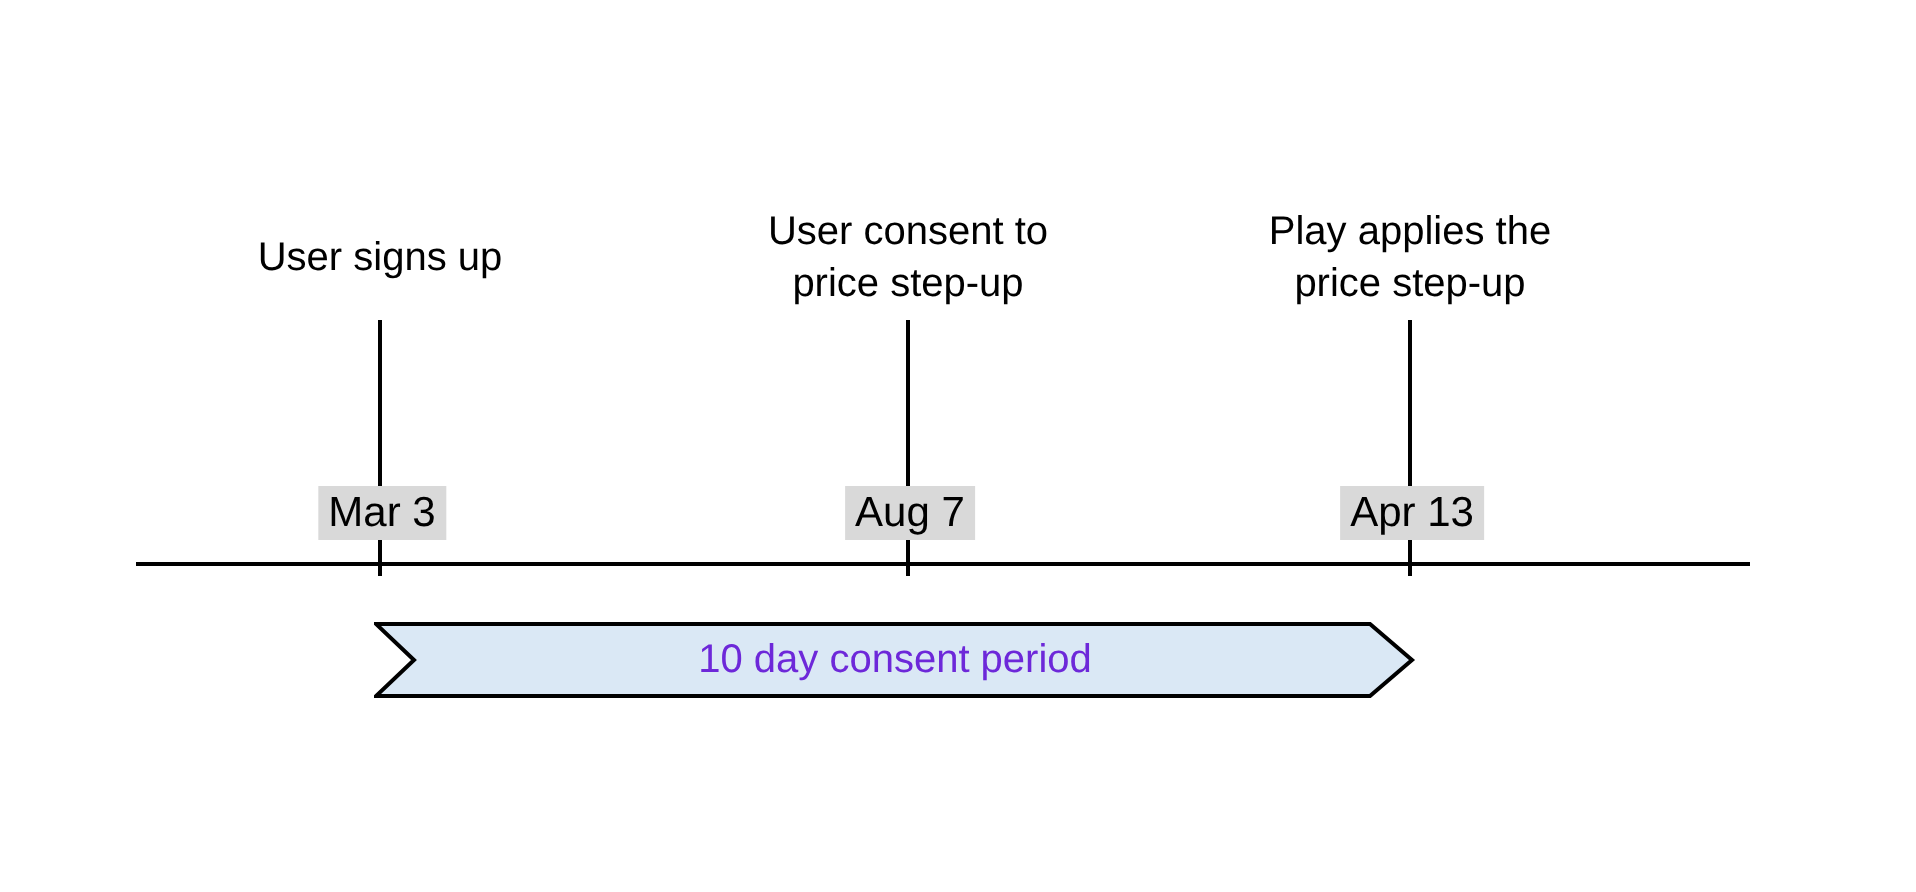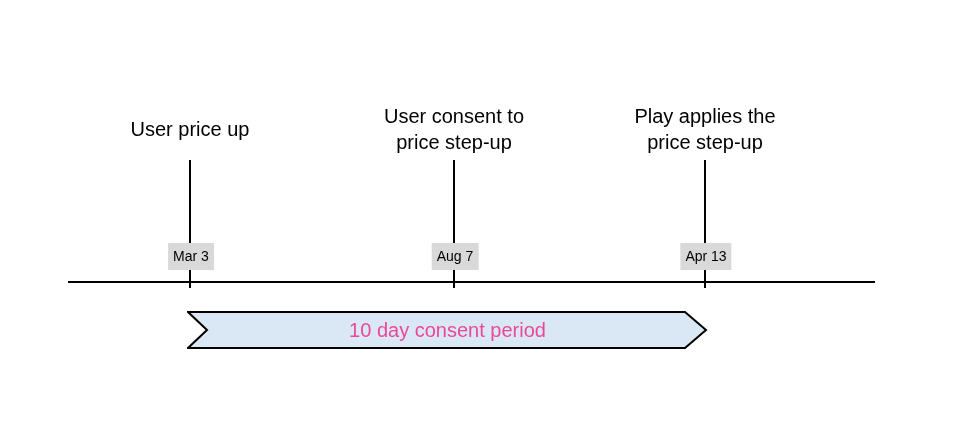--- a/index.html
+++ b/index.html
@@ -32,21 +32,21 @@
     width: 2px;
     height: 128px;
     background: var(--line, #000000);
   }
   .date-chip {
     position: absolute;
     top: 243px;
     transform: translateX(-50%);
     background: var(--date-bg, #d9d9d9);
     padding: 1px 5px;
-    font-size: 14px;
+    font-size: 21px;
     line-height: 25px;
     white-space: nowrap;
   }
   .timeline-axis {
     position: absolute;
     left: 68px;
     top: 281px;
     width: 807px;
     height: 2px;
     background: var(--line, #000000);
@@ -73,30 +73,30 @@
   .banner-label {
     position: absolute;
     left: 0;
     top: 0;
     width: 521px;
     height: 38px;
     display: flex;
     align-items: center;
     justify-content: center;
     font-size: 20px;
-    color: #ec4899;
+    color: #6d28d9;
   }
 </style>
 </head>
 <body>
 
 <div id="canvas">
 
   <div class="event-group">
-    <div class="event-label" style="left: 40px; top: 129px;">User price up</div>
+    <div class="event-label" style="left: 40px; top: 129px;">User signs up</div>
     <div class="event-line" style="left: 189px;"></div>
     <div class="date-chip" style="left: 191px;">Mar 3</div>
   </div>
 
   <div class="event-group">
     <div class="event-label" style="left: 304px; top: 129px;">User consent to
 price step-up</div>
     <div class="event-line" style="left: 453px;"></div>
     <div class="date-chip" style="left: 455px;">Aug 7</div>
   </div>

